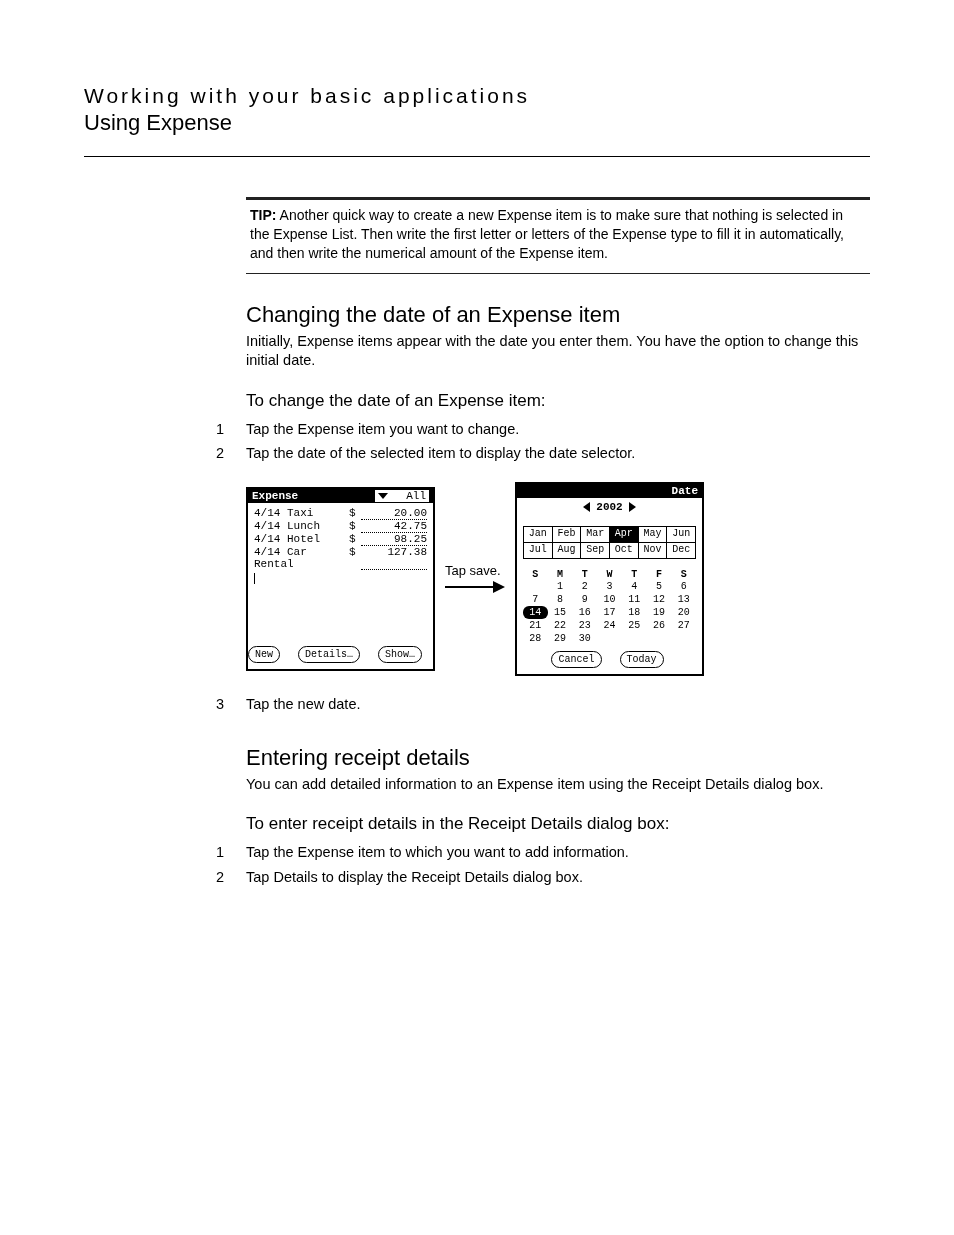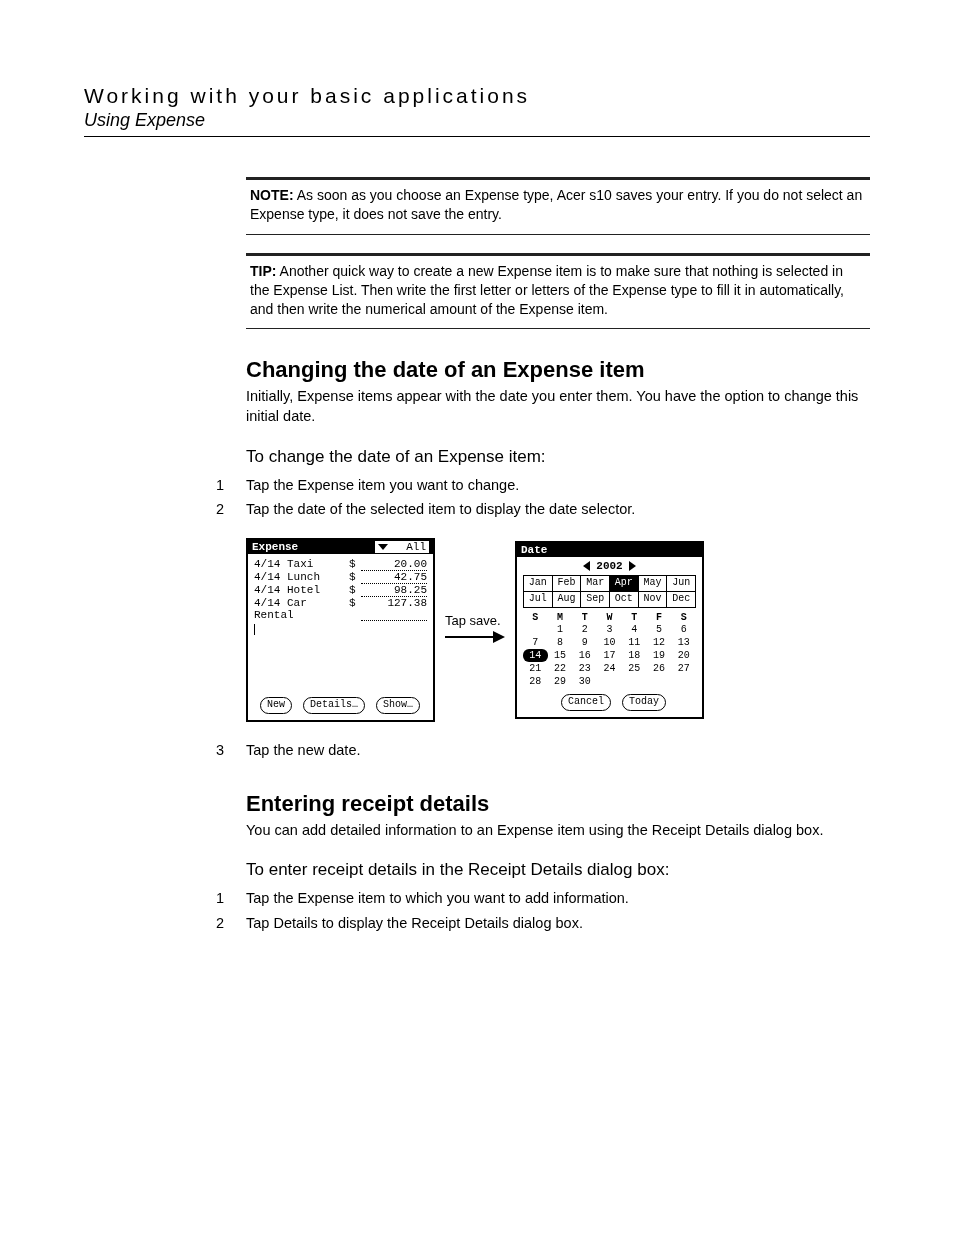--- a/index.html
+++ b/index.html
@@ -1,50 +1,50 @@
 <!DOCTYPE html>
 <html><head>
 <meta charset="utf-8">
 <style>
 html,body{margin:0;padding:0;background:#fff;font-family:"Segoe UI",Arial,sans-serif;color:#000}
 .page{width:954px;height:947px;position:relative;padding:84px 84px 60px 84px;box-sizing:border-box}
 .header-title{font-size:21px;letter-spacing:3px;font-weight:400;margin:0}
-.header-sub{font-size:18px;font-style:italic;margin:2px 0 5px 0}
+.header-sub{font-size:22px;margin:2px 0 20px 0}
 .header-rule{border:none;border-top:1.5px solid #000;margin:0 0 40px 0}
 .content{margin-left:162px}
 .box{border-top:3px solid #222;border-bottom:1.5px solid #222;padding:6px 4px 10px 4px;margin:18px 0 10px 0;font-size:14px;line-height:1.35}
 .box b{font-weight:700}
-h2.sec{font-size:22px;font-weight:700;margin:28px 0 4px 0}
+h2.sec{font-size:22px;font-weight:400;margin:28px 0 4px 0}
 p.body{font-size:14.5px;line-height:1.35;margin:4px 0 14px 0}
 h3.sub{font-size:17px;font-weight:400;margin:20px 0 6px 0}
 .steplist{font-size:14.5px;line-height:1.7}
 .steplist .row{display:flex}
 .steplist .num{width:30px;margin-left:-30px;text-align:left}
 .figwrap{display:flex;align-items:center;gap:10px;margin:16px 0 16px 0}
 
 .palm{width:185px;border:2px solid #000;font-family:"Courier New",monospace;font-size:11px;background:#fff;color:#000}
 .palm .titlebar{background:#000;color:#fff;display:flex;justify-content:space-between;align-items:center;padding:1px 4px;font-weight:bold}
 .palm .titlebar .r{font-weight:normal}
 .tri{display:inline-block;border-style:solid}
 .tri-down{border-width:6px 5px 0 5px;border-color:#000 transparent transparent transparent;vertical-align:middle;margin-right:2px}
 .palm .body{padding:4px 6px 6px 6px;min-height:130px}
 .exprow{display:flex}
 .exprow .d{width:95px}
 .exprow .c{width:12px}
 .exprow .a{flex:1;text-align:right;border-bottom:1px dotted #000}
 .cursor{display:inline-block;width:1px;height:11px;background:#000;margin-top:3px}
-.palm .btns{padding:3px 4px 6px 12px;display:flex;gap:11px}
+.palm .btns{padding:3px 4px 6px 0;display:flex;gap:18px}
 .pbtn{border:1px solid #000;border-radius:9px;padding:0 6px;font-size:10px;line-height:14px;height:15px;display:inline-flex;align-items:center}
 .callout{font-size:13px}
 .arrow-svg{display:block}
 
 .date .yearrow{display:flex;justify-content:center;align-items:center;gap:6px;padding:3px 0;font-weight:bold}
 .tri-left{border-width:5px 7px 5px 0;border-color:transparent #000 transparent transparent}
 .tri-right{border-width:5px 0 5px 7px;border-color:transparent transparent transparent #000}
-.mgrid{display:grid;grid-template-columns:repeat(6,1fr);border-top:1px solid #000;border-left:1px solid #000;margin:0 6px}
+.mgrid{display:grid;grid-template-columns:repeat(6,1fr);border-top:1px solid #000;border-left:1px solid #000;margin:10px 6px}
 .mgrid span{border-right:1px solid #000;border-bottom:1px solid #000;text-align:center;font-size:10px;line-height:14px;height:15px}
 .mgrid span.sel{background:#000;color:#fff}
 .dhdr{display:grid;grid-template-columns:repeat(7,1fr);margin:4px 6px 0 6px}
 .dhdr span{text-align:center;font-weight:bold;font-size:10px}
 .days{display:grid;grid-template-columns:repeat(7,1fr);margin:0 6px;font-size:10px}
 .days span{text-align:center;line-height:13px;height:13px}
 .days span.sel{background:#000;color:#fff;border-radius:6px}
 .date .btns{justify-content:center;padding-top:6px}
 
 .footer{position:absolute;left:84px;right:84px;bottom:80px}
@@ -55,23 +55,20 @@
 <body>
 
 <div class="page">
   <div>
     <p class="header-title">Working with your basic applications</p>
     <p class="header-sub">Using Expense</p>
     <hr class="header-rule">
   </div>
 
   <div class="content">
-    <div class="box">
-      <b>NOTE:</b><span> As soon as you choose an Expense type, Acer s10 saves your entry. If you do not select an Expense type, it does not save the entry.</span>
-    </div>
 
     <div class="box">
       <b>TIP:</b><span> Another quick way to create a new Expense item is to make sure that nothing is selected in the Expense List. Then write the first letter or letters of the Expense type to fill it in automatically, and then write the numerical amount of the Expense item.</span>
     </div>
 
     <h2 class="sec">Changing the date of an Expense item</h2>
     <p class="body">Initially, Expense items appear with the date you enter them. You have the option to change this initial date.</p>
     <h3 class="sub">To change the date of an Expense item:</h3>
 
     <div class="steplist">
@@ -129,21 +126,21 @@
 
       <div style="display:flex;flex-direction:column;align-items:flex-start">
         <span class="callout">Tap save.</span>
         <svg class="arrow-svg" width="60" height="18" viewBox="0 0 60 18">
             <line x1="0" y1="9" x2="48" y2="9" stroke="#000" stroke-width="2"></line>
             <polygon points="48,3 60,9 48,15" fill="#000"></polygon>
           </svg>
       </div>
 
       <div class="palm date">
-        <div class="titlebar" style="justify-content:flex-start">
+        <div class="titlebar" style="justify-content:flex-end">
           <span>Date</span>
         </div>
         <div class="yearrow">
           <span class="tri tri-left"></span>
           <span>2002</span>
           <span class="tri tri-right"></span>
         </div>
         <div class="mgrid" id="month-grid">
             <span>Jan</span>
             <span>Feb</span>

